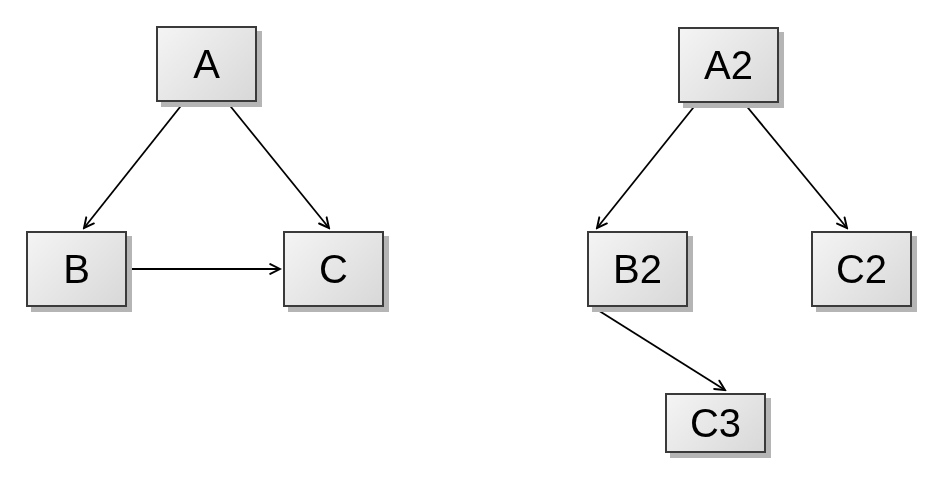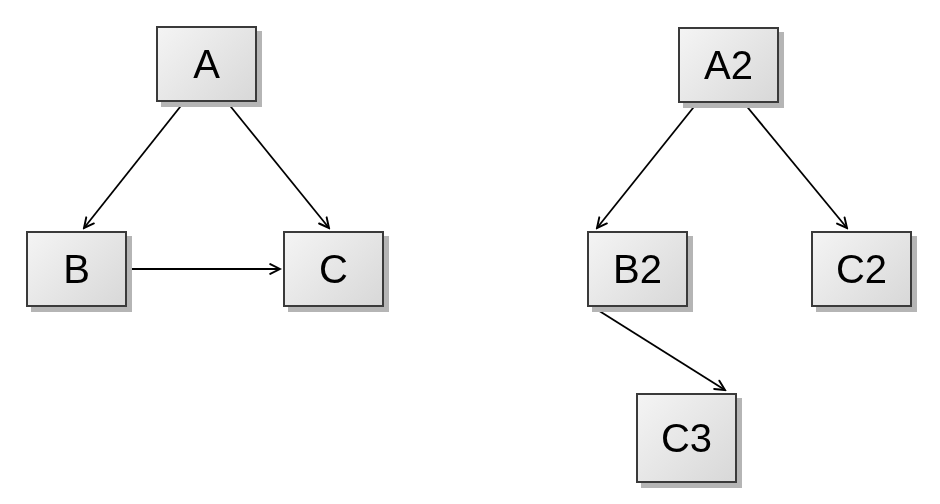--- a/index.html
+++ b/index.html
@@ -61,21 +61,21 @@
     color: var(--label-text);
     letter-spacing: 0;
   }
   
   .pos-a  { left: 156px; top: 26px;  }
   .pos-b  { left: 26px;  top: 231px; }
   .pos-c  { left: 283px; top: 231px; }
   .pos-a2 { left: 670px; top: 27px; margin-left: 8px;  }
   .pos-b2 { left: 543px; top: 231px; margin-left: 44px; }
   .pos-c2 { left: 799px; top: 231px; margin-left: 12px; }
-  .pos-c3 { left: 636px; top: 393px; height: 90px; }
+  .pos-c3 { left: 665px; top: 393px; height: 60px; }
 </style>
 </head>
 <body>
 
 <div class="canvas">
 
   <svg class="edge-layer" width="940" height="504" viewBox="0 0 940 504" xmlns="http://www.w3.org/2000/svg">
     <defs>
       <marker id="arrow" viewBox="0 0 12 12" refX="10.5" refY="6" markerWidth="13" markerHeight="13" orient="auto" markerUnits="userSpaceOnUse">
         <path class="arrowhead" d="M1.5,1.5 L10.5,6 L1.5,10.5"></path>

